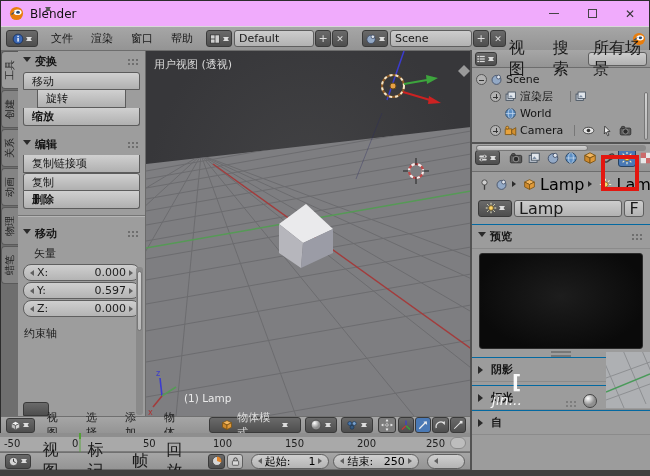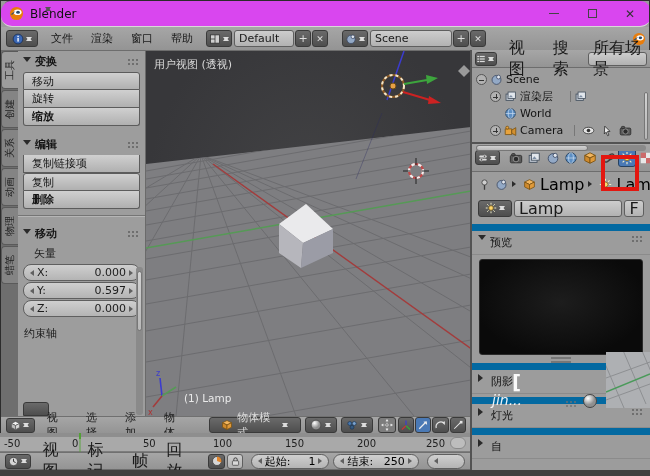--- a/index.html
+++ b/index.html
@@ -2,21 +2,21 @@
 <html style="--accent-blue: #4a79b5; --annotation-red: #e31710; --frame-green: #52a135; --axis-green: #569a56; --axis-red: #a33c3c; --axis-blue: #3b3bcf; --lamp-orange: #e5a045; --viewport-dark: #3c3c3e; --ground-gray: #7e7e81; --preview-black: #0d0d0d;"><head>
 <meta charset="utf-8">
 <style>
   html,body{margin:0;padding:0;background:#555;}
   *{box-sizing:border-box;font-family:"DejaVu Sans","Liberation Sans",sans-serif;}
   #win{position:relative;width:650px;height:476px;background:#9c9c9c;overflow:hidden;
        border:1px solid #2c2c2c;font-size:11px;color:#1c1c1c;}
   .abs{position:absolute;}
   .row{display:flex;align-items:center;}
   
-  #titlebar{left:0;top:0;width:650px;height:26px;background:#d946ef;border-bottom:1px solid #d8d8d8;border-radius:11px;}
+  #titlebar{left:0;top:0;width:650px;height:26px;background:#f0abfc;border-bottom:1px solid #d8d8d8;}
   #titlebar .t{font-size:12px;color:#111;}
   .winbtn{width:30px;height:20px;display:flex;align-items:center;justify-content:center;color:#333;font-size:12px;}
   .maxbox{width:9px;height:9px;border:1px solid #444;}
   .minline{width:10px;height:0;border-top:1px solid #444;}
   
   .hdr{background:linear-gradient(#a6a6a6,#949494);border-bottom:1px solid #6d6d6d;}
   .menu{padding:0 9px;color:#1a1a1a;}
   .darkbtn{background:linear-gradient(#6a6a6a,#4e4e4e);border:1px solid #3a3a3a;border-radius:3px;
            display:flex;align-items:center;justify-content:center;gap:2px;color:#ddd;}
   .field{background:linear-gradient(#cdcdcd,#b2b2b2);border:1px solid #5f5f5f;border-radius:3px;
@@ -64,22 +64,22 @@
   #bottomstrip{left:0;top:470px;width:650px;height:6px;background:#3f3f3f;}
   
   #rightpanel{left:470px;top:50px;width:180px;height:420px;background:#9c9c9c;border-left:2px solid #535353;}
   .orow{display:flex;align-items:center;gap:3px;height:17px;font-size:11px;color:#141414;}
   .ex{width:11px;height:11px;border-radius:50%;background:#b2b2b2;border:1px solid #555;position:relative;flex:0 0 11px;}
   .ex::before{content:"";position:absolute;left:2px;top:4.5px;width:5px;height:1px;background:#333;}
   .ex.plus::after{content:"";position:absolute;left:4.5px;top:2px;width:1px;height:5px;background:#333;}
   .ptab{width:19px;height:19px;display:flex;align-items:center;justify-content:center;border-radius:3px;}
   .ptab.sel{background:var(--accent-blue);border:1px solid #27425f;}
   #redbox{left:601px;top:155px;width:38px;height:36px;border:4px solid var(--annotation-red);z-index:30;}
-  .phdr{display:flex;gap:4px;padding:4px 6px;font-size:11px;font-weight:normal;color:#161616;
-        border-top:7px solid #0369a1;border-bottom:1px solid #8b8b8b;}
+  .phdr{display:flex;align-items:center;gap:4px;padding:4px 6px;font-size:11px;font-weight:bold;color:#161616;
+        border-top:1px solid #0369a1;border-bottom:1px solid #8b8b8b;}
   .phdr .grip{margin-left:auto;}
   #wm-text{color:rgba(255,255,255,.92);font-size:14px;font-style:italic;}
   #wm-bracket{color:rgba(255,255,255,.95);font-size:20px;font-weight:bold;}
 </style>
 </head>
 <body>
 
 <svg width="0" height="0" style="position:absolute">
   <defs>
     <symbol id="s-blender" viewBox="0 0 16 16">
@@ -272,21 +272,21 @@
     <span class="menu">窗口</span>
     <span class="menu">帮助</span>
     <div class="darkbtn" style="width:26px;height:17px;margin-left:4px">
       <span class="icon">
           <svg width="12" height="12">
             <use href="#s-layout"></use>
           </svg>
         </span>
         <span class="ud"></span>
     </div>
-    <div class="field" style="width:60px;height:17px;margin-left:2px">
+    <div class="field" style="width:80px;height:17px;margin-left:2px">
         <span>Default</span>
       </div>
     <div class="darkbtn" style="width:16px;height:17px;margin-left:1px;font-size:11px">
         <span>+</span>
       </div>
     <div class="darkbtn" style="width:16px;height:17px;margin-left:1px;font-size:9px">
         <span>✕</span>
       </div>
     <div class="darkbtn" style="width:26px;height:17px;margin-left:14px">
       <span class="icon">
@@ -335,21 +335,21 @@
 
   <div class="abs" id="toolshelf">
     <div class="pnl-hdr">
       <span class="tri-d"></span>
       <span>变换</span>
       <span class="grip"></span>
     </div>
     <div class="btn grp-top" style="height:18px;margin:0 5px">
         <span>移动</span>
       </div>
-    <div class="btn grp-mid" style="height:18px;margin:0 5px">
+    <div class="btn grp-mid" style="height:18px;margin:0 19px">
         <span>旋转</span>
       </div>
     <div class="btn grp-bot" style="height:18px;margin:0 5px">
         <span>缩放</span>
       </div>
 
     <div class="pnl-hdr" style="margin-top:8px">
       <span class="tri-d"></span>
       <span>编辑</span>
       <span class="grip"></span>

